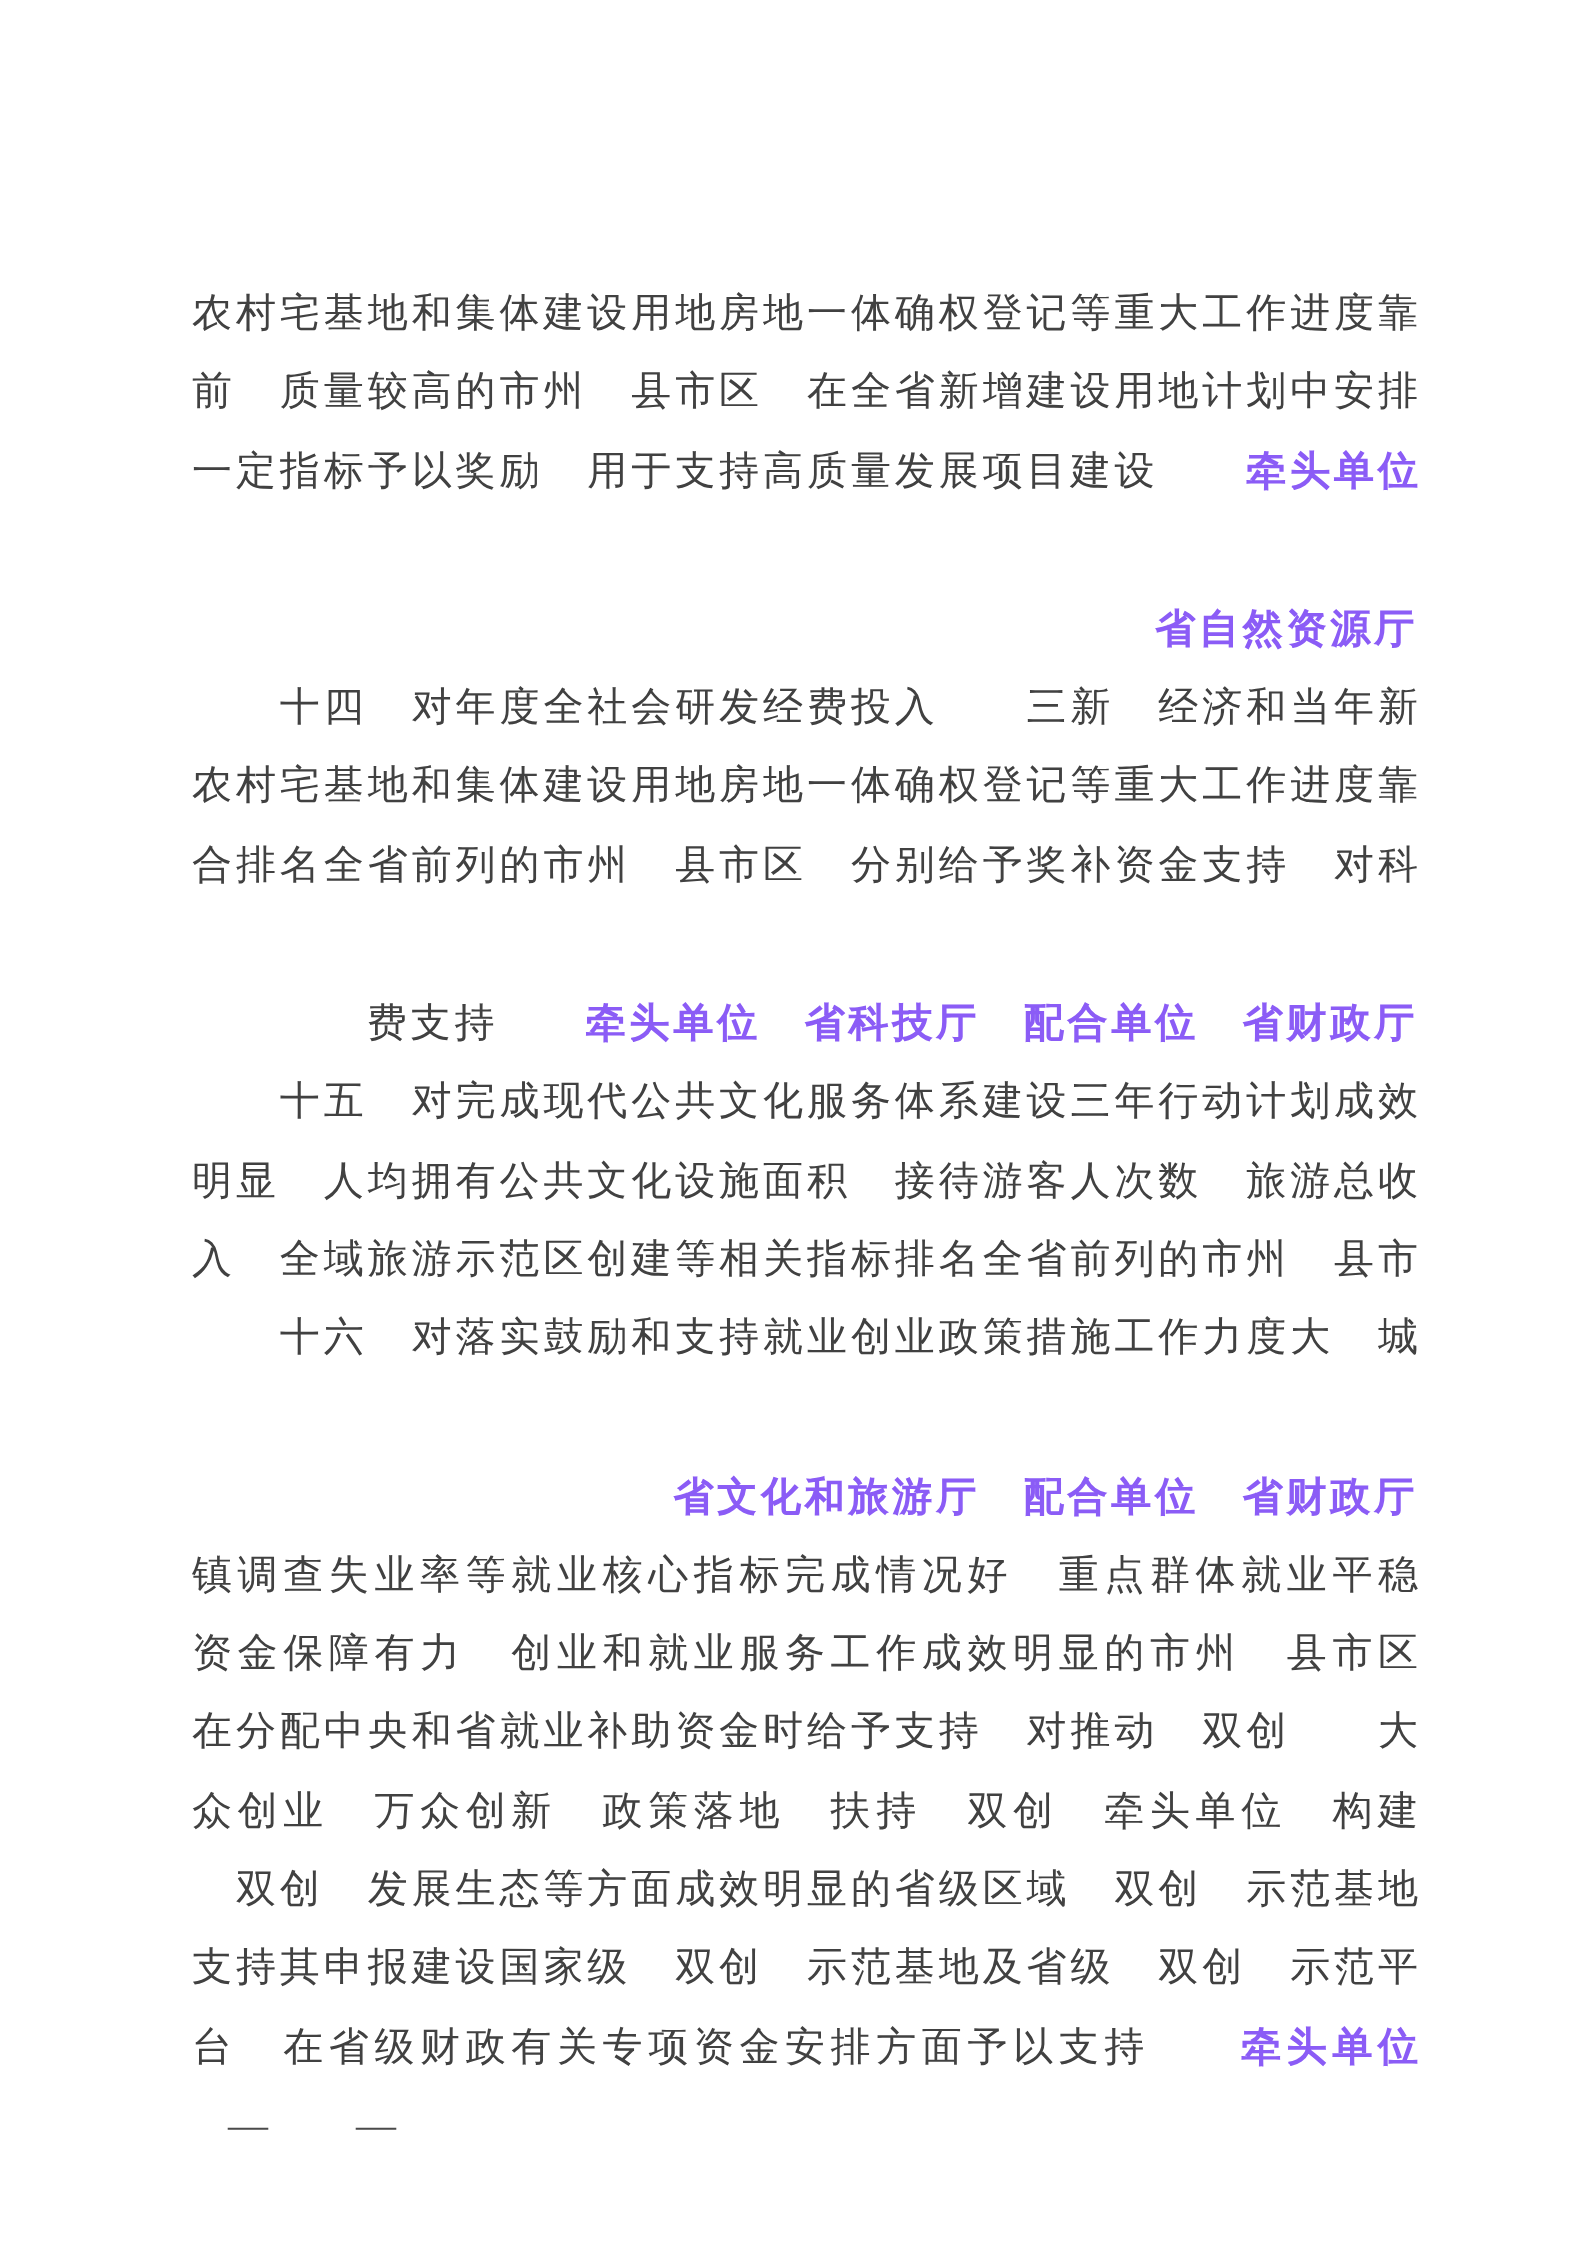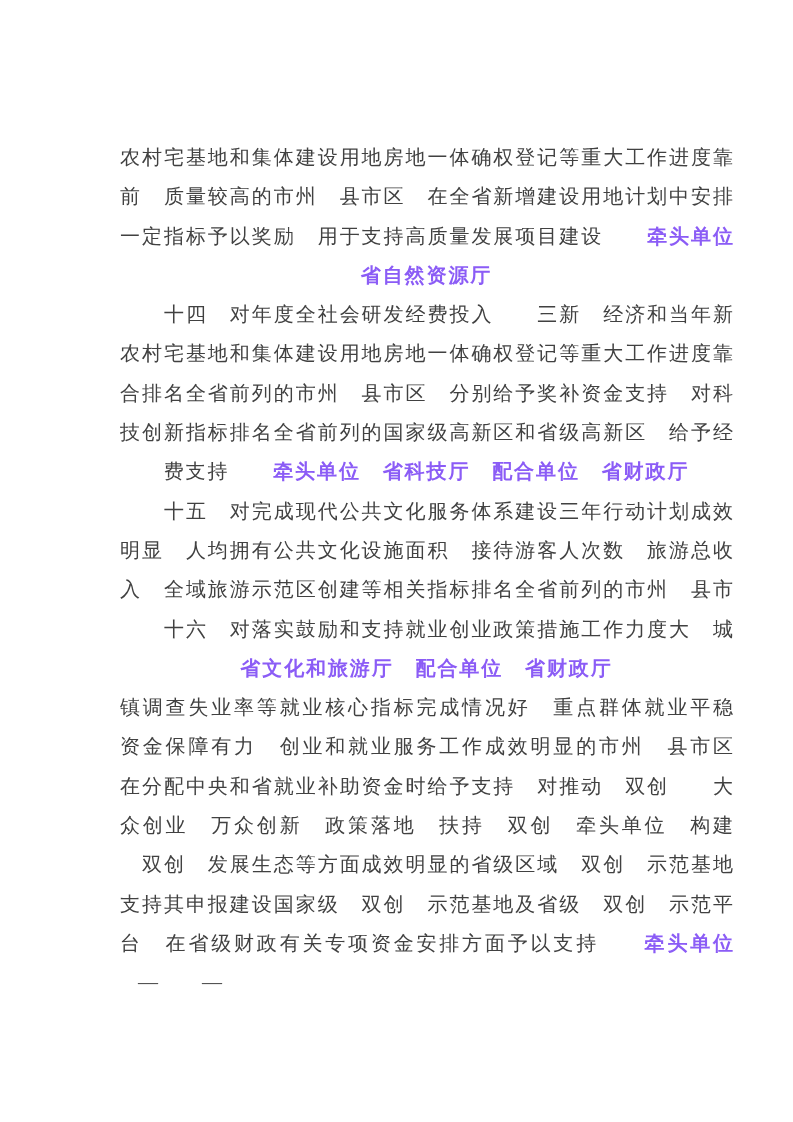--- a/index.html
+++ b/index.html
@@ -7,42 +7,43 @@
     padding: 0;
     background: #ffffff;
   }
   .page {
     position: relative;
     width: 793px;
     height: 1122px;
     background: #ffffff;
     box-sizing: border-box;
     padding-top: 138px;
-    padding-left: 120px;
+    padding-left: 96px;
     overflow: hidden;
     font-family: "Liberation Serif", "DejaVu Serif", serif;
   }
   .text-block {
     width: 613px;
     color: #414141;
     font-size: 20px;
     line-height: 39.3px;
   }
   .line {
     height: 39.3px;
     white-space: pre;
   }
   .line-justify {
     text-align: justify;
     text-align-last: justify;
     white-space: normal;
   }
   .line-left {
-    text-align: center;
+    text-align: right;
     letter-spacing: 1.9px;
+    margin-top: 40px;
   }
   .body-text {
     font-weight: 400;
   }
   .kai {
     font-weight: 600;
     color: #8b5cf6;
   }
   .pageno {
     width: 613px;
@@ -63,21 +64,20 @@
 
 <div class="page">
   <div class="text-block">
       <div class="line line-justify"><span class="body-text">农村宅基地和集体建设用地房地一体确权登记等重大工作进度靠</span></div>
       <div class="line line-justify"><span class="body-text">前　质量较高的市州　县市区　在全省新增建设用地计划中安排</span></div>
       <div class="line line-justify"><span class="body-text">一定指标予以奖励　用于支持高质量发展项目建设　　</span><span class="kai">牵头单位</span></div>
       <div class="line line-left"><span class="kai">省自然资源厅</span></div>
       <div class="line line-justify"><span class="body-text">　　十四　对年度全社会研发经费投入　　三新　经济和当年新</span></div>
       <div class="line line-justify"><span class="body-text">农村宅基地和集体建设用地房地一体确权登记等重大工作进度靠</span></div>
       <div class="line line-justify"><span class="body-text">合排名全省前列的市州　县市区　分别给予奖补资金支持　对科</span></div>
-      <div class="line line-justify"><span class="body-text">技创新指标排名全省前列的国家级高新区和省级高新区　给予经</span></div>
       <div class="line line-left"><span class="body-text">费支持　　</span><span class="kai">牵头单位　省科技厅　配合单位　省财政厅</span></div>
       <div class="line line-justify"><span class="body-text">　　十五　对完成现代公共文化服务体系建设三年行动计划成效</span></div>
       <div class="line line-justify"><span class="body-text">明显　人均拥有公共文化设施面积　接待游客人次数　旅游总收</span></div>
       <div class="line line-justify"><span class="body-text">入　全域旅游示范区创建等相关指标排名全省前列的市州　县市</span></div>
       <div class="line line-justify"><span class="body-text">　　十六　对落实鼓励和支持就业创业政策措施工作力度大　城</span></div>
       <div class="line line-left"><span class="kai">省文化和旅游厅　配合单位　省财政厅</span></div>
       <div class="line line-justify"><span class="body-text">镇调查失业率等就业核心指标完成情况好　重点群体就业平稳</span></div>
       <div class="line line-justify"><span class="body-text">资金保障有力　创业和就业服务工作成效明显的市州　县市区</span></div>
       <div class="line line-justify"><span class="body-text">在分配中央和省就业补助资金时给予支持　对推动　双创　　大</span></div>
       <div class="line line-justify"><span class="body-text">众创业　万众创新　政策落地　扶持　双创　牵头单位　构建</span></div>

